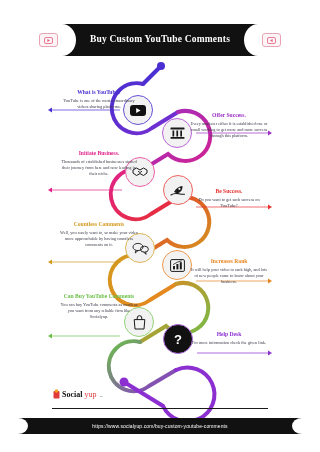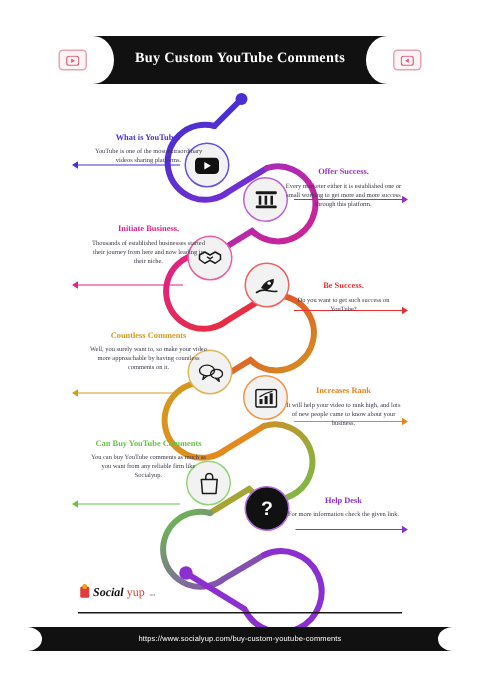--- a/index.html
+++ b/index.html
@@ -118,21 +118,21 @@
     position: absolute;
     left: 52px; top: 389px;
     display: flex;
     align-items: center;
     gap: 2px;
   }
   .logo-mark {
     width: 8px; height: 10px;
     display: flex; align-items: center; justify-content: center;
   }
-  .logo-social { font-size: 8px; font-weight: bold; color: #111; font-style: italic; }
+  .logo-social { font-size: 8px; font-weight: bold; color: #111; }
   .logo-yup { font-size: 8px; font-weight: normal; color: #e03a3a; }
   .logo-sub { font-size: 2.6px; color: #666; margin-left: 1px; align-self: flex-end; margin-bottom: 1px;}
 
   .rule {
     position: absolute;
     left: 52px; top: 408px;
     width: 216px; height: 1px;
     background: #1a1a1a;
   }
 

